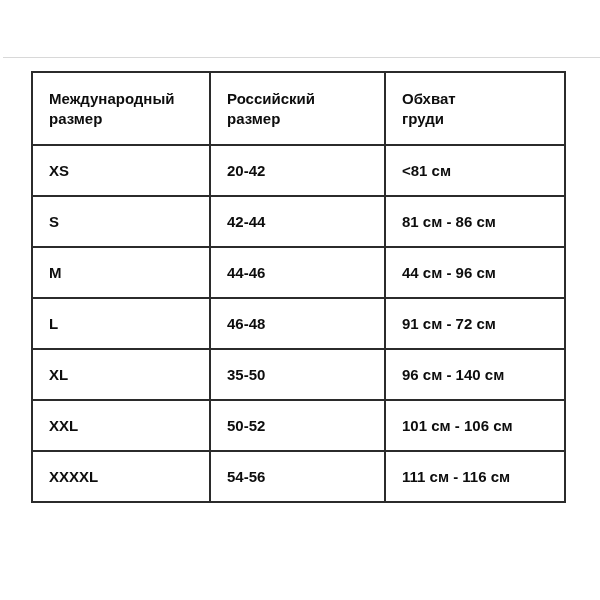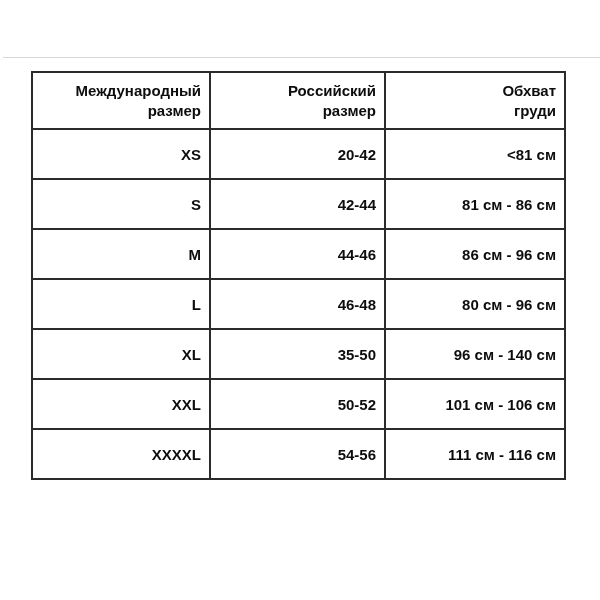--- a/index.html
+++ b/index.html
@@ -29,22 +29,22 @@
     left: 31px;
     border-collapse: collapse;
     table-layout: fixed;
   }
   .size-table col.c1 { width: 178px; }
   .size-table col.c2 { width: 175px; }
   .size-table col.c3 { width: 180px; }
   .size-table th,
   .size-table td {
     border: 2px solid #2b2b2b;
-    padding: 8px;
-    text-align: right;
+    padding: 16px;
+    text-align: left;
     vertical-align: middle;
     font-weight: 700;
     font-size: 15px;
     color: #0d0d0d;
     background: #ffffff;
   }
   .size-table th {
     white-space: pre-line;
     line-height: 1.3;
   }
@@ -79,26 +79,26 @@
         <td>&lt;81 см</td>
       </tr>
       <tr>
         <td>S</td>
         <td>42-44</td>
         <td>81 см - 86 см</td>
       </tr>
       <tr>
         <td>M</td>
         <td>44-46</td>
-        <td>86 см - 96 см</td>
+        <td>44 см - 96 см</td>
       </tr>
       <tr>
         <td>L</td>
         <td>46-48</td>
-        <td>80 см - 96 см</td>
+        <td>91 см - 72 см</td>
       </tr>
       <tr>
         <td>XL</td>
         <td>35-50</td>
         <td>96 см - 140 см</td>
       </tr>
       <tr>
         <td>XXL</td>
         <td>50-52</td>
         <td>101 см - 106 см</td>

